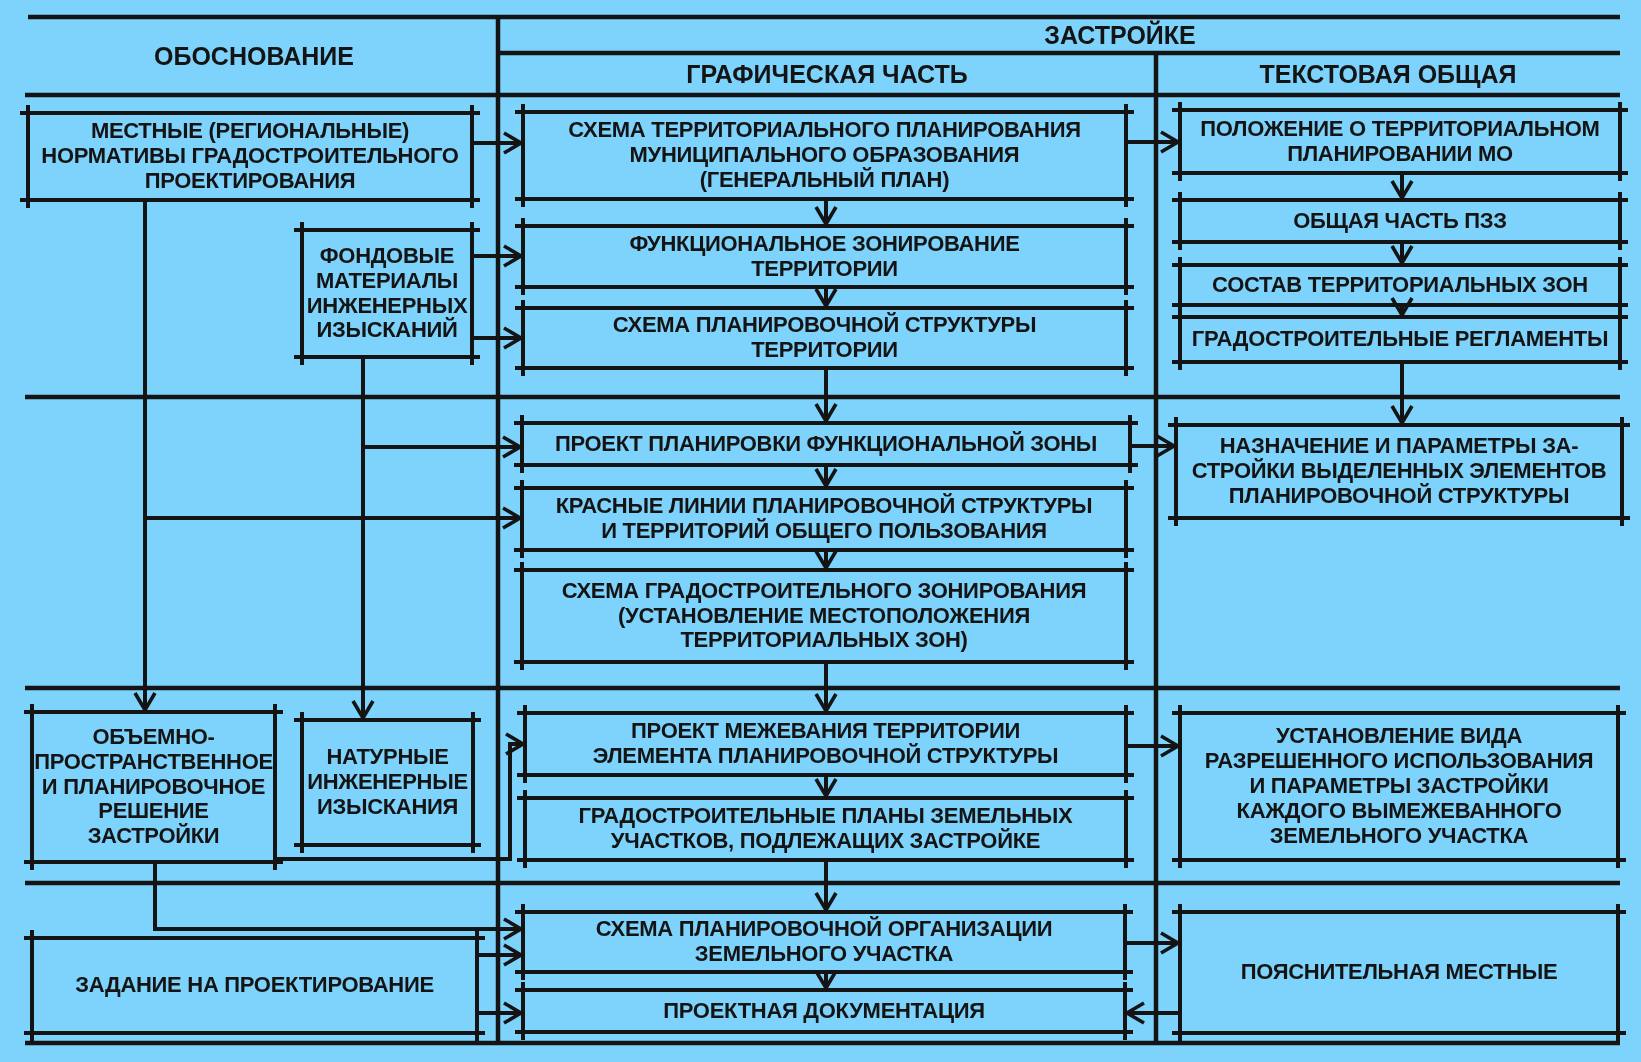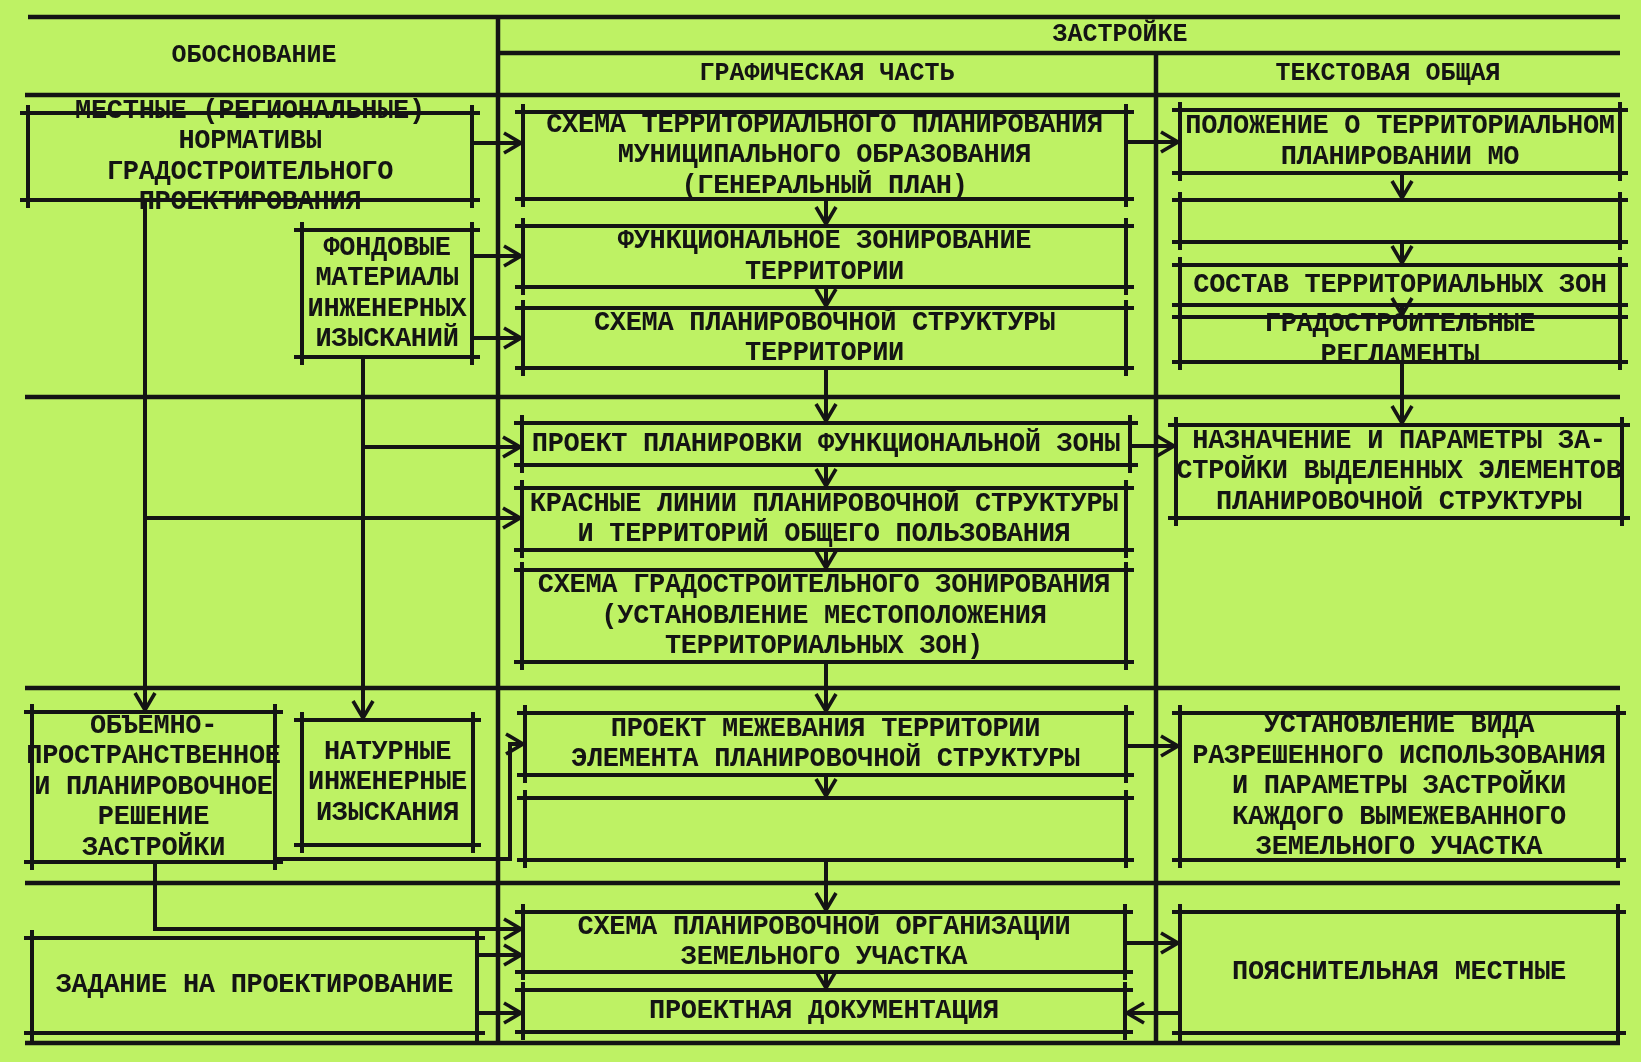--- a/index.html
+++ b/index.html
@@ -1,30 +1,30 @@
 <!DOCTYPE html>
 <html><head>
 <meta charset="utf-8">
 <style>
   html,body{margin:0;padding:0;background:#ffffff;}
   #stage{
     position:relative;
     width:1641px;height:1062px;
-    background:#bef264;
-    font-family:Liberation Mono, monospace;
+    background:#7dd3fc;
+    font-family:Liberation Sans, sans-serif;
     color:#141414;
     overflow:hidden;
   }
   #wires{position:absolute;left:0;top:0;width:1641px;height:1062px;}
   .lbl{
     position:absolute;
     display:flex;align-items:center;justify-content:center;
     text-align:center;
     font-weight:bold;
-    font-size:27px;
+    font-size:22px;
     line-height:1.13;
     letter-spacing:-0.3px;
     white-space:pre-line;
     color:#141414;
   }
   .hdr{font-size:25px;letter-spacing:0;}
 </style>
 </head>
 <body>
 
@@ -143,26 +143,29 @@
   <div class="lbl" style="left:523px;top:308px;width:603px;height:60px;">СХЕМА ПЛАНИРОВОЧНОЙ СТРУКТУРЫ
 ТЕРРИТОРИИ</div>
   <div class="lbl" style="left:522px;top:423px;width:608px;height:42px;">ПРОЕКТ ПЛАНИРОВКИ ФУНКЦИОНАЛЬНОЙ ЗОНЫ</div>
   <div class="lbl" style="left:522px;top:488px;width:604px;height:62px;">КРАСНЫЕ ЛИНИИ ПЛАНИРОВОЧНОЙ СТРУКТУРЫ
 И ТЕРРИТОРИЙ ОБЩЕГО ПОЛЬЗОВАНИЯ</div>
   <div class="lbl" style="left:522px;top:570px;width:604px;height:92px;">СХЕМА ГРАДОСТРОИТЕЛЬНОГО ЗОНИРОВАНИЯ
 (УСТАНОВЛЕНИЕ МЕСТОПОЛОЖЕНИЯ
 ТЕРРИТОРИАЛЬНЫХ ЗОН)</div>
   <div class="lbl" style="left:525px;top:713px;width:601px;height:62px;">ПРОЕКТ МЕЖЕВАНИЯ ТЕРРИТОРИИ
 ЭЛЕМЕНТА ПЛАНИРОВОЧНОЙ СТРУКТУРЫ</div>
+  <div class="lbl" style="left:525px;top:798px;width:601px;height:62px;">ГРАДОСТРОИТЕЛЬНЫЕ ПЛАНЫ ЗЕМЕЛЬНЫХ
+УЧАСТКОВ, ПОДЛЕЖАЩИХ ЗАСТРОЙКЕ</div>
   <div class="lbl" style="left:523px;top:912px;width:602px;height:60px;">СХЕМА ПЛАНИРОВОЧНОЙ ОРГАНИЗАЦИИ
 ЗЕМЕЛЬНОГО УЧАСТКА</div>
   <div class="lbl" style="left:523px;top:990px;width:602px;height:42px;">ПРОЕКТНАЯ ДОКУМЕНТАЦИЯ</div>
 
   <div class="lbl" style="left:1180px;top:110px;width:440px;height:63px;">ПОЛОЖЕНИЕ О ТЕРРИТОРИАЛЬНОМ
 ПЛАНИРОВАНИИ МО</div>
+  <div class="lbl" style="left:1180px;top:200px;width:440px;height:42px;">ОБЩАЯ ЧАСТЬ ПЗЗ</div>
   <div class="lbl" style="left:1180px;top:265px;width:440px;height:40px;">СОСТАВ ТЕРРИТОРИАЛЬНЫХ ЗОН</div>
   <div class="lbl" style="left:1180px;top:317px;width:440px;height:45px;">ГРАДОСТРОИТЕЛЬНЫЕ РЕГЛАМЕНТЫ</div>
   <div class="lbl" style="left:1176px;top:425px;width:446px;height:93px;">НАЗНАЧЕНИЕ И ПАРАМЕТРЫ ЗА-
 СТРОЙКИ ВЫДЕЛЕННЫХ ЭЛЕМЕНТОВ
 ПЛАНИРОВОЧНОЙ СТРУКТУРЫ</div>
   <div class="lbl" style="left:1180px;top:713px;width:438px;height:147px;">УСТАНОВЛЕНИЕ ВИДА
 РАЗРЕШЕННОГО ИСПОЛЬЗОВАНИЯ
 И ПАРАМЕТРЫ ЗАСТРОЙКИ
 КАЖДОГО ВЫМЕЖЕВАННОГО
 ЗЕМЕЛЬНОГО УЧАСТКА</div>

